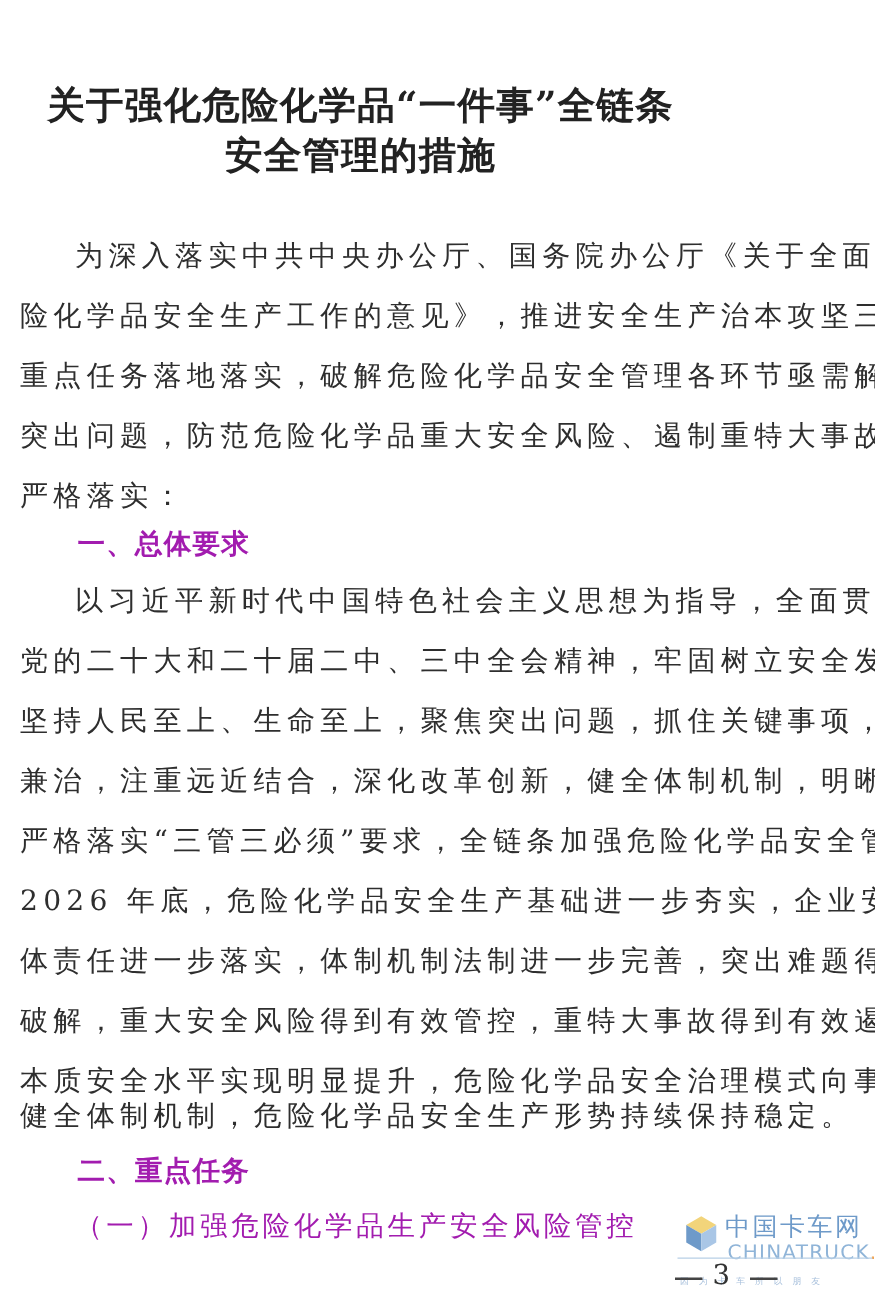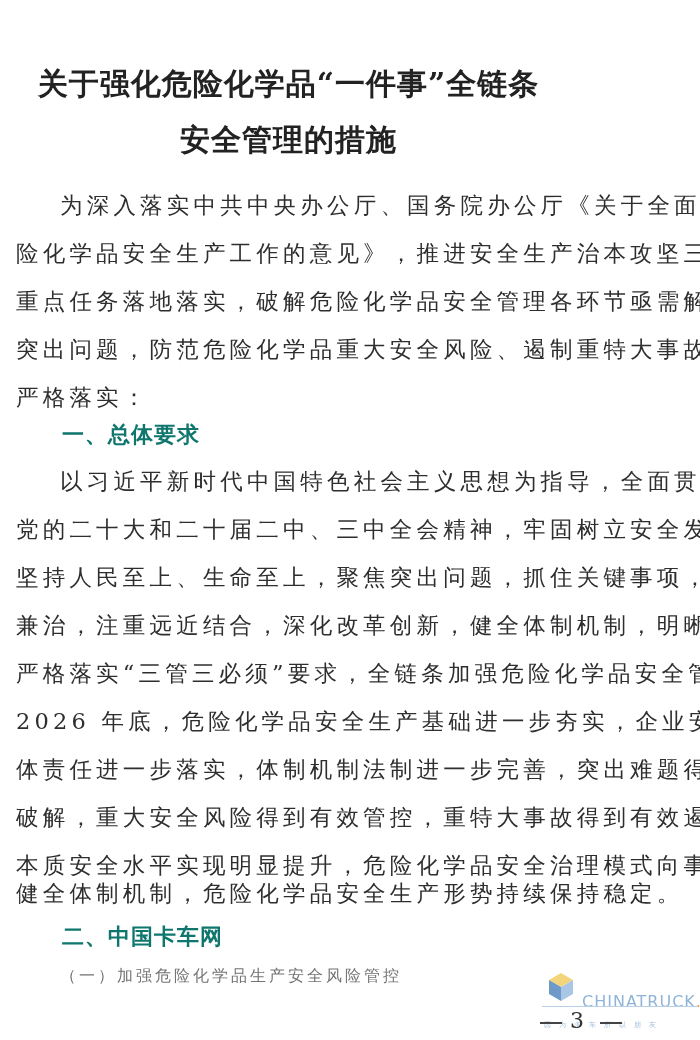--- a/index.html
+++ b/index.html
@@ -6,28 +6,28 @@
   body {
     width: 700px; height: 1040px; background: #ffffff; position: relative; overflow: hidden;
     font-family: "DejaVu Serif", "Liberation Serif", serif; color: #2a2a2a;
   }
   .title {
     position: absolute; left: 0; width: 577px; text-align: center;
     font-family: "DejaVu Serif", serif; font-weight: bold; font-size: 30px; color: #222;
     letter-spacing: 1px;
   }
   .title.l1 { top: 64px; }
-  .title.l2 { top: 120px; font-family: Liberation Serif, serif; }
+  .title.l2 { top: 104px; font-family: Liberation Serif, serif; }
   .line {
     position: absolute; left: 16px; width: 666px; font-size: 22.5px; height: 30px; line-height: 30px;
     white-space: nowrap; letter-spacing: 4.2px; color: #2e2e2e;
   }
   .indent { left: 60px; width: 622px; }
-  .heading { position: absolute; left: 62px; font-family: "DejaVu Sans", sans-serif; font-weight: bold; font-size: 22px; color: #0f766e; letter-spacing: 1px; }
-  .sub { position: absolute; left: 60px; font-size: 16px; letter-spacing: 3px; color: #737373; }
+  .heading { position: absolute; left: 62px; font-family: "DejaVu Sans", sans-serif; font-weight: bold; font-size: 22px; color: #a21caf; letter-spacing: 1px; }
+  .sub { position: absolute; left: 60px; font-size: 22px; letter-spacing: 3px; color: #a21caf; }
   .watermark { position: absolute; left: 540px; top: 968px; width: 160px; height: 60px; }
   .wm-logo { position: absolute; left: 8px; top: 4px; width: 26px; height: 30px; }
   .wm-cn { position: absolute; left: 40px; top: 0px; font-size: 20px; color: #6e9ac9; font-family: "DejaVu Serif", serif; letter-spacing: 2px; }
   .wm-en { position: absolute; left: 42px; top: 24px; font-size: 16px; color: #8fb4d8; font-family: "DejaVu Sans", sans-serif; letter-spacing: 1px; }
   .wm-en .org { color: #f5a048; }
   .wm-rule { position: absolute; left: 2px; top: 38px; width: 156px; height: 1px; background: #b8cfe6; }
   .wm-slogan { position: absolute; left: 4px; top: 52px; font-size: 7px; color: #a8c0dc; letter-spacing: 8px; font-family: Liberation Mono, monospace; }
   .pagenum { position: absolute; left: 570px; top: 1008px; font-size: 22px; color: #333; font-family: "DejaVu Serif", serif; }
   .dash { position: absolute; top: 1022px; height: 2px; width: 22px; background: #444; }
 </style>
@@ -53,29 +53,30 @@
   <div class="line" style="top:562px">坚持人民至上、生命至上，聚焦突出问题，抓住关键事项，坚持标本</div>
   <div class="line" style="top:610px">兼治，注重远近结合，深化改革创新，健全体制机制，明晰监管责任，</div>
   <div class="line" style="top:658px">严格落实“三管三必须”要求，全链条加强危险化学品安全管理。到</div>
   <div class="line" style="top:706px">2026 年底，危险化学品安全生产基础进一步夯实，企业安全生产主</div>
   <div class="line" style="top:754px">体责任进一步落实，体制机制法制进一步完善，突出难题得到有效</div>
   <div class="line" style="top:802px">破解，重大安全风险得到有效管控，重特大事故得到有效遏制，企业</div>
   <div class="line" style="top:850px">本质安全水平实现明显提升，危险化学品安全治理模式向事前预防</div>
   <div class="line" style="top:874px; top:878px">健全体制机制，危险化学品安全生产形势持续保持稳定。</div>
 </div>
 
-<div class="heading" style="top:922px">二、中国卡车网</div>
+<div class="heading" style="top:922px">二、重点任务</div>
 <div class="sub" style="top:966px">（一）加强危险化学品生产安全风险管控</div>
 
 <div class="watermark">
   <svg class="wm-logo" viewBox="0 0 26 30">
     <polygon points="13,1 25,8 13,15 1,8" fill="#f2d47a"></polygon>
     <polygon points="1,8 13,15 13,29 1,22" fill="#6e9ac9"></polygon>
     <polygon points="25,8 13,15 13,29 25,22" fill="#a9c6e6"></polygon>
   </svg>
+  <div class="wm-cn">中国卡车网</div>
   <div class="wm-en"><span>CHINATRUCK</span><span class="org">.ORG</span></div>
   <div class="wm-rule"></div>
   <div class="wm-slogan">因为卡车所以朋友</div>
 </div>
 
 <div class="dash" style="left:540px"></div>
 <div class="pagenum">3</div>
 <div class="dash" style="left:600px"></div>
 
 </body></html>

